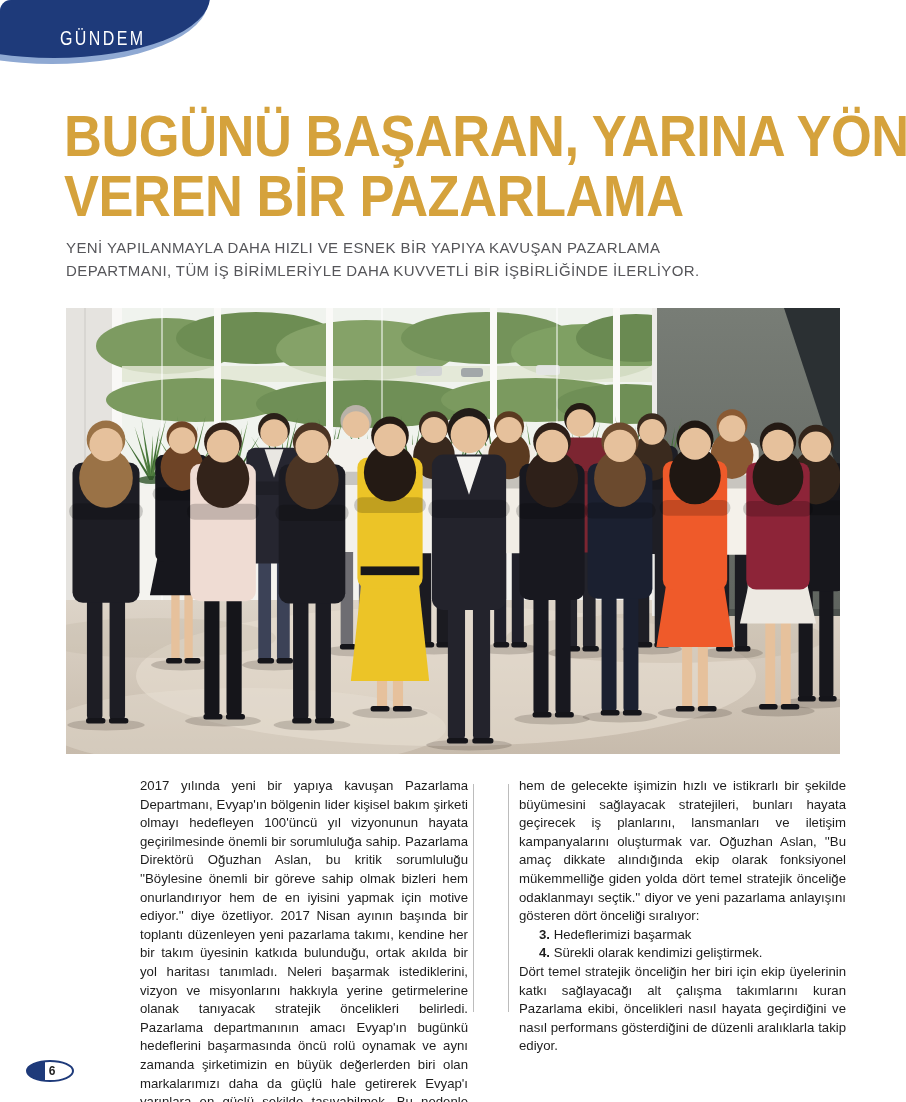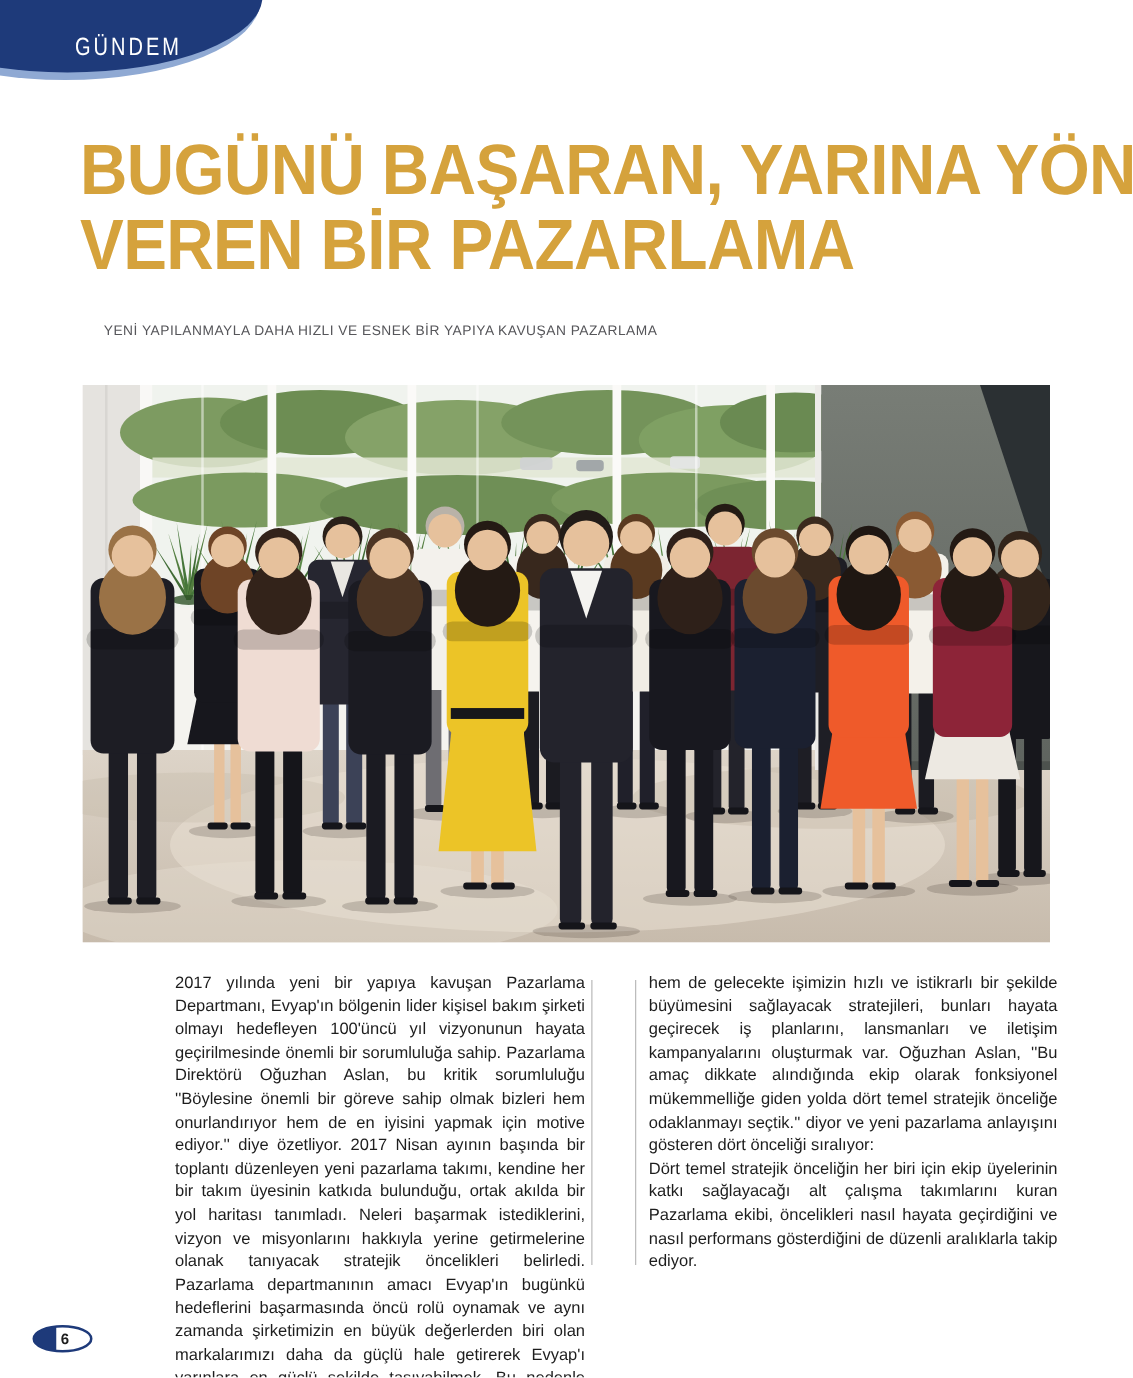--- a/index.html
+++ b/index.html
@@ -1,29 +1,29 @@
 <!DOCTYPE html>
 <html><head>
 <meta charset="utf-8">
 <style>
   html,body{margin:0;padding:0;background:#ffffff;}
   .page{position:relative;width:906px;height:1102px;background:#fff;overflow:hidden;
-        font-family:"Liberation Sans",sans-serif;}
+        font-family:"Liberation Sans",sans-serif;border-radius:11px;}
   
   .tab-light{position:absolute;left:-104px;top:-62px;width:312px;height:126px;
              background:#8fa9d3;border-radius:50%;}
   .tab-navy{position:absolute;left:-102px;top:-64px;width:312px;height:122px;
             background:#1e3a7a;border-radius:50%;}
   .tab-label{position:absolute;left:60px;top:27px;color:#ffffff;font-size:20px;
              letter-spacing:3px;font-weight:400;transform:scaleX(.8);transform-origin:0 0;}
   
   .headline{position:absolute;left:64px;top:106px;margin:0;color:#d5a23c;font-size:57px;
             line-height:60px;font-weight:bold;letter-spacing:-.5px;white-space:nowrap;
             transform:scaleX(.92);transform-origin:0 0;}
-  .subtitle{position:absolute;left:66px;top:237px;margin:17px;font-size:11px;line-height:22.5px;
+  .subtitle{position:absolute;left:66px;top:237px;margin:0;font-size:15px;line-height:22.5px;
             color:#56565a;letter-spacing:.4px;}
   
   .photo{position:absolute;left:66px;top:308px;width:774px;height:446px;}
   
   .col{position:absolute;top:777px;}
   .col-left{left:140px;width:328px;}
   .col-right{left:519px;width:327px;}
   .col p,.list-item{font-size:13.2px;line-height:18.6px;color:#1d1d1d;text-align:justify;margin:0;}
   .list-item{text-indent:20px;}
   .list-num{font-weight:bold;}
@@ -38,21 +38,21 @@
 <div class="page">
 
   <div>
     <div class="tab-light"></div>
     <div class="tab-navy"></div>
     <span class="tab-label">GÜNDEM</span>
   </div>
 
   <h1 class="headline"><span>BUGÜNÜ BAŞARAN, YARINA YÖN</span><br><span>VEREN BİR PAZARLAMA</span></h1>
 
-  <p class="subtitle"><span>YENİ YAPILANMAYLA DAHA HIZLI VE ESNEK BİR YAPIYA KAVUŞAN PAZARLAMA</span><br></p>
+  <p class="subtitle"><span>YENİ YAPILANMAYLA DAHA HIZLI VE ESNEK BİR YAPIYA KAVUŞAN PAZARLAMA</span><br><span>DEPARTMANI, TÜM İŞ BİRİMLERİYLE DAHA KUVVETLİ BİR İŞBİRLİĞİNDE İLERLİYOR.</span></p>
 
   <div class="photo">
     <svg viewBox="0 0 774 446" width="774" height="446">
       <defs>
         <linearGradient id="floorG" x1="0" y1="0" x2="0" y2="1">
           <stop offset="0" stop-color="#ddd4c8"></stop>
             <stop offset="1" stop-color="#c7bbac"></stop>
         </linearGradient>
         <linearGradient id="wallG" x1="0" y1="0" x2="0" y2="1">
           <stop offset="0" stop-color="#787d76"></stop>
@@ -447,20 +447,22 @@
   </div>
 
   <div class="col col-left">
     <p>2017 yılında yeni bir yapıya kavuşan Pazarlama Departmanı, Evyap'ın bölgenin lider kişisel bakım şirketi olmayı hedefleyen 100'üncü yıl vizyonunun hayata geçirilmesinde önemli bir sorumluluğa sahip. Pazarlama Direktörü Oğuzhan Aslan, bu kritik sorumluluğu ''Böylesine önemli bir göreve sahip olmak bizleri hem onurlandırıyor hem de en iyisini yapmak için motive ediyor.'' diye özetliyor. 2017 Nisan ayının başında bir toplantı düzenleyen yeni pazarlama takımı, kendine her bir takım üyesinin katkıda bulunduğu, ortak akılda bir yol haritası tanımladı. Neleri başarmak istediklerini, vizyon ve misyonlarını hakkıyla yerine getirmelerine olanak tanıyacak stratejik öncelikleri belirledi. Pazarlama departmanının amacı Evyap'ın bugünkü hedeflerini başarmasında öncü rolü oynamak ve aynı zamanda şirketimizin en büyük değerlerden biri olan markalarımızı daha da güçlü hale getirerek Evyap'ı yarınlara en güçlü şekilde taşıyabilmek. Bu nedenle odaklarında hem bugünkü iş sonuçlarını başarmak</p>
   </div>
   <div class="rule rule-a"></div>
   <div class="rule rule-b"></div>
   <div class="col col-right">
     <p>hem de gelecekte işimizin hızlı ve istikrarlı bir şekilde büyümesini sağlayacak stratejileri, bunları hayata geçirecek iş planlarını, lansmanları ve iletişim kampanyalarını oluşturmak var. Oğuzhan Aslan, ''Bu amaç dikkate alındığında ekip olarak fonksiyonel mükemmelliğe giden yolda dört temel stratejik önceliğe odaklanmayı seçtik.'' diyor ve yeni pazarlama anlayışını gösteren dört önceliği sıralıyor:</p>
     <div id="priority-list">
+        <div class="list-item"><span class="list-num">3.</span> Hedeflerimizi başarmak</div>
+        <div class="list-item"><span class="list-num">4.</span> Sürekli olarak kendimizi geliştirmek.</div>
       </div>
     <p>Dört temel stratejik önceliğin her biri için ekip üyelerinin katkı sağlayacağı alt çalışma takımlarını kuran Pazarlama ekibi, öncelikleri nasıl hayata geçirdiğini ve nasıl performans gösterdiğini de düzenli aralıklarla takip ediyor.</p>
   </div>
 
   <div class="page-badge">
     <svg viewBox="0 0 52 26" width="52" height="26">
       <defs>
           <clipPath id="badgeClip">
             <rect x="0" y="0" width="21" height="26"></rect>
           </clipPath>

